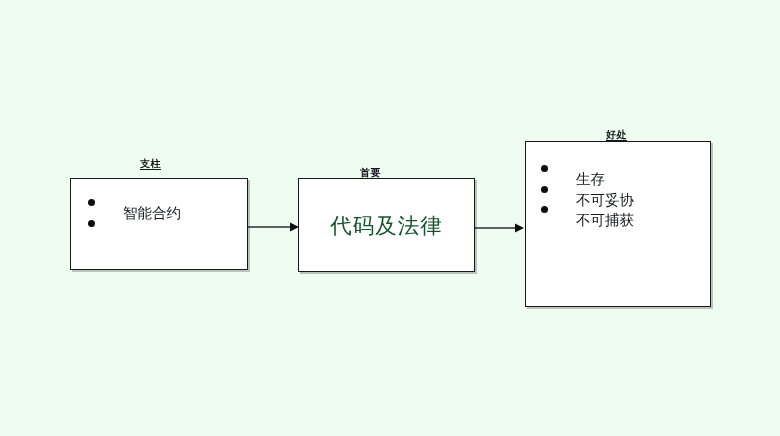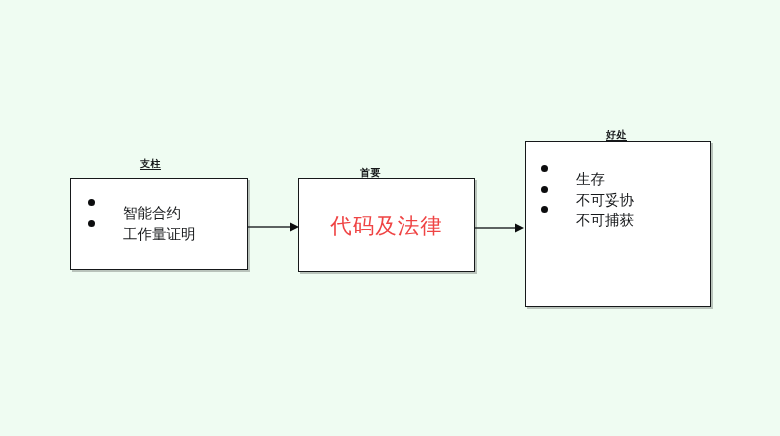--- a/index.html
+++ b/index.html
@@ -70,21 +70,21 @@
   }
 
   
   .center-text {
     position: absolute;
     inset: 0;
     display: flex;
     align-items: center;
     justify-content: center;
     font-size: 21.5px;
-    color: #ef4444;
+    color: #14532d;
     letter-spacing: 1px;
   }
 
   
   .arrow-svg {
     position: absolute;
     overflow: visible;
   }
 
   
@@ -111,21 +111,20 @@
 
   <div class="node" id="node-pillars"></div>
 
   <ul class="bullet-list" id="list-pillars">
     <li class="bullet-row">
       <span class="bullet-dot"></span>
       <span>智能合约</span>
     </li>
     <li class="bullet-row">
       <span class="bullet-dot"></span>
-      <span>工作量证明</span>
     </li>
   </ul>
 
   <svg class="arrow-svg" id="arrow-1" width="52" height="12">
     <line x1="0" y1="6" x2="44" y2="6" stroke="#2b2f31" stroke-width="1.4"></line>
     <polygon points="42,1.5 51,6 42,10.5" fill="#0c0d0e"></polygon>
   </svg>
 
   <div class="caption" id="cap-primary">首要</div>
 

